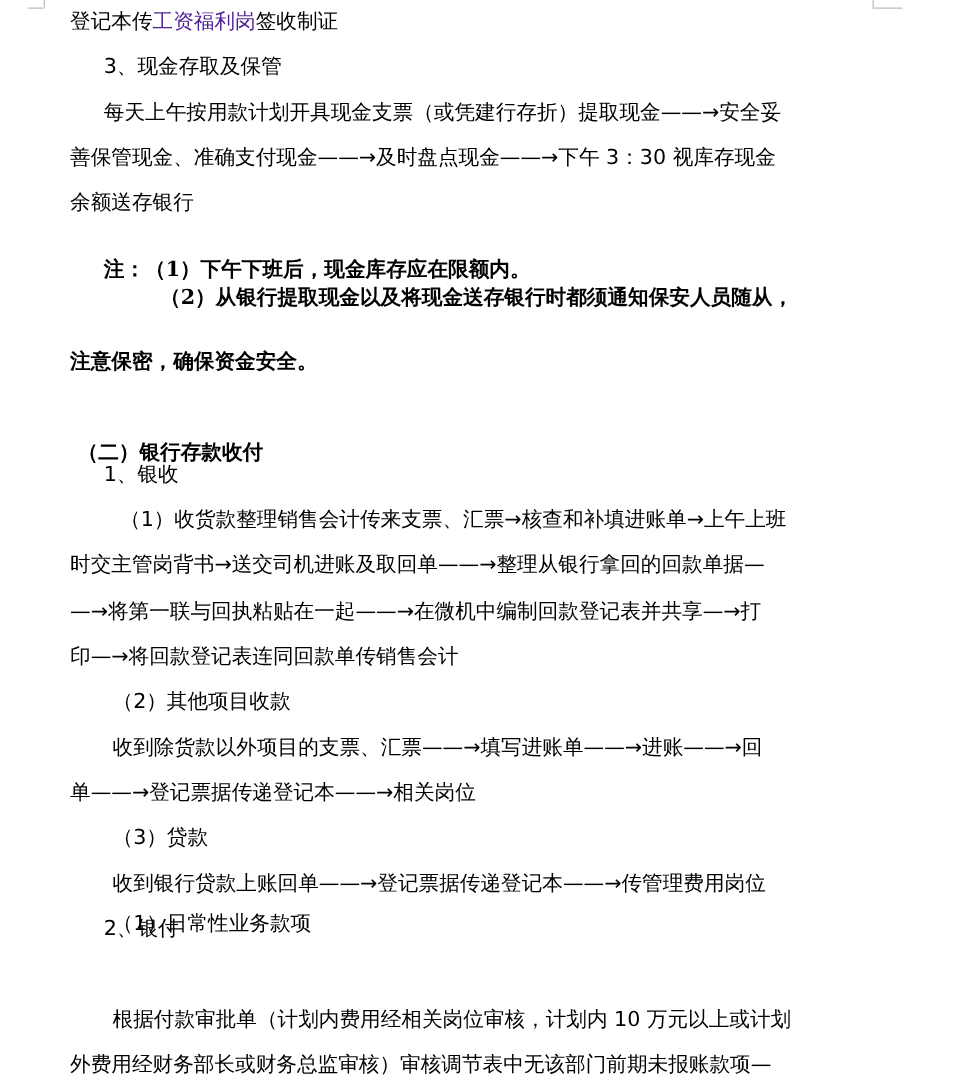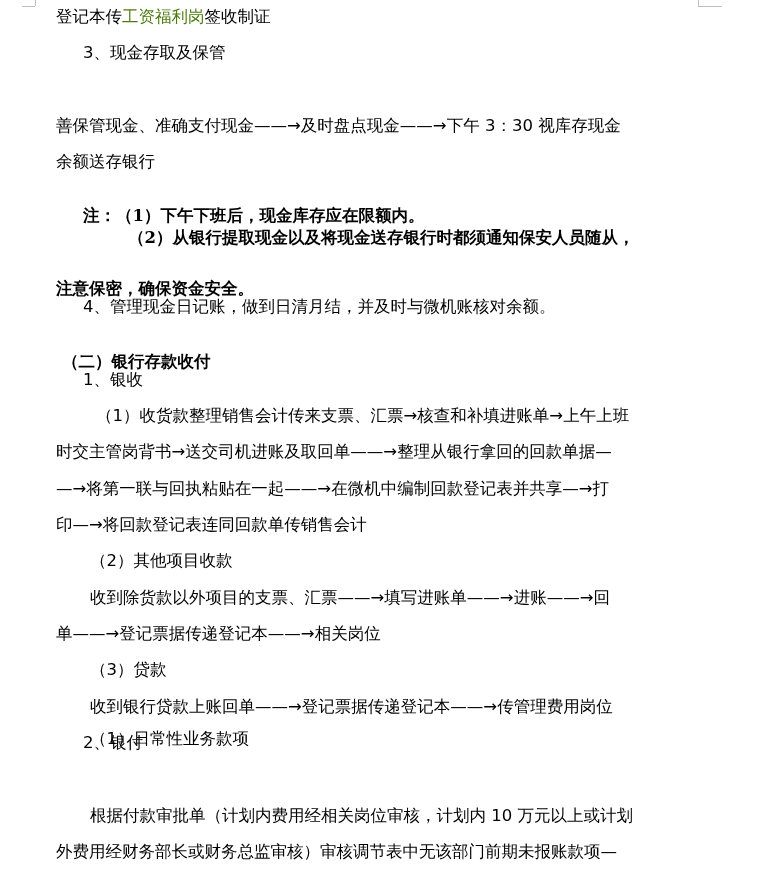--- a/index.html
+++ b/index.html
@@ -5,42 +5,42 @@
   html, body { margin: 0; padding: 0; background: #ffffff; }
   body { width: 765px; height: 873px; position: relative; overflow: hidden;
          font-family: "DejaVu Sans", "Liberation Sans", sans-serif; color: #000; }
   .page { position: absolute; left: 0; top: 0; width: 765px; height: 873px; }
   .corner-tl-h { position: absolute; left: 22px; top: 6px; width: 13px; height: 0; border-top: 1px solid #bdbdbd; }
   .corner-tl-v { position: absolute; left: 35px; top: 0; width: 0; height: 6px; border-left: 1px solid #bdbdbd; }
   .corner-tr-h { position: absolute; left: 698px; top: 6px; width: 24px; height: 0; border-top: 1px solid #bdbdbd; }
   .corner-tr-v { position: absolute; left: 698px; top: 0; width: 0; height: 6px; border-left: 1px solid #bdbdbd; }
   .line { position: absolute; left: 0; white-space: nowrap; font-size: 16.5px; line-height: 22px; }
   .b { font-weight: bold; font-family: "DejaVu Serif", "Liberation Serif", serif; margin-top: 18px; }
-  .red { color: #4d7c0f; }
+  .red { color: #4c1d95; }
 </style>
 </head>
 <body>
 
 <div class="page">
   <div class="corner-tl-h"></div>
   <div class="corner-tl-v"></div>
   <div class="corner-tr-h"></div>
   <div class="corner-tr-v"></div>
 
   <div class="line" id="l1" style="left: 56px; top: 6px;">
     <span>登记本传</span><span class="red">工资福利岗</span><span>签收制证</span>
   </div>
 
   <div class="line" id="l2" style="left: 83px; top: 42px;">3、现金存取及保管</div>
+  <div class="line" id="l3" style="left: 83px; top: 79px;">每天上午按用款计划开具现金支票（或凭建行存折）提取现金——→安全妥</div>
   <div class="line" id="l4" style="left: 56px; top: 115px;">善保管现金、准确支付现金——→及时盘点现金——→下午 3：30 视库存现金</div>
   <div class="line" id="l5" style="left: 56px; top: 151px;">余额送存银行</div>
   <div class="line b" id="l6" style="left: 83px; top: 187px;">注：（1）下午下班后，现金库存应在限额内。</div>
   <div class="line b" id="l7" style="left: 128px; top: 209px;">（2）从银行提取现金以及将现金送存银行时都须通知保安人员随从，</div>
   <div class="line b" id="l8" style="left: 56px; top: 260px;">注意保密，确保资金安全。</div>
-  <div class="line" id="l9" style="left: 83px; top: 296px;">4、管理现金日记账，做到日清月结，并及时与微机账核对余额。</div>
   <div class="line b" id="l10" style="left: 62px; top: 333px;">（二）银行存款收付</div>
   <div class="line" id="l11" style="left: 83px; top: 369px;">1、银收</div>
   <div class="line" id="l12" style="left: 96px; top: 405px;">（1）收货款整理销售会计传来支票、汇票→核查和补填进账单→上午上班</div>
   <div class="line" id="l13" style="left: 56px; top: 441px;">时交主管岗背书→送交司机进账及取回单——→整理从银行拿回的回款单据—</div>
   <div class="line" id="l14" style="left: 56px; top: 478px;">—→将第一联与回执粘贴在一起——→在微机中编制回款登记表并共享—→打</div>
   <div class="line" id="l15" style="left: 56px; top: 514px; text-align: right;">印—→将回款登记表连同回款单传销售会计</div>
   <div class="line" id="l16" style="left: 90px; top: 550px;">（2）其他项目收款</div>
   <div class="line" id="l17" style="left: 90px; top: 587px;">收到除货款以外项目的支票、汇票——→填写进账单——→进账——→回</div>
   <div class="line" id="l18" style="left: 56px; top: 623px;">单——→登记票据传递登记本——→相关岗位</div>
   <div class="line" id="l19" style="left: 90px; top: 659px;">（3）贷款</div>

